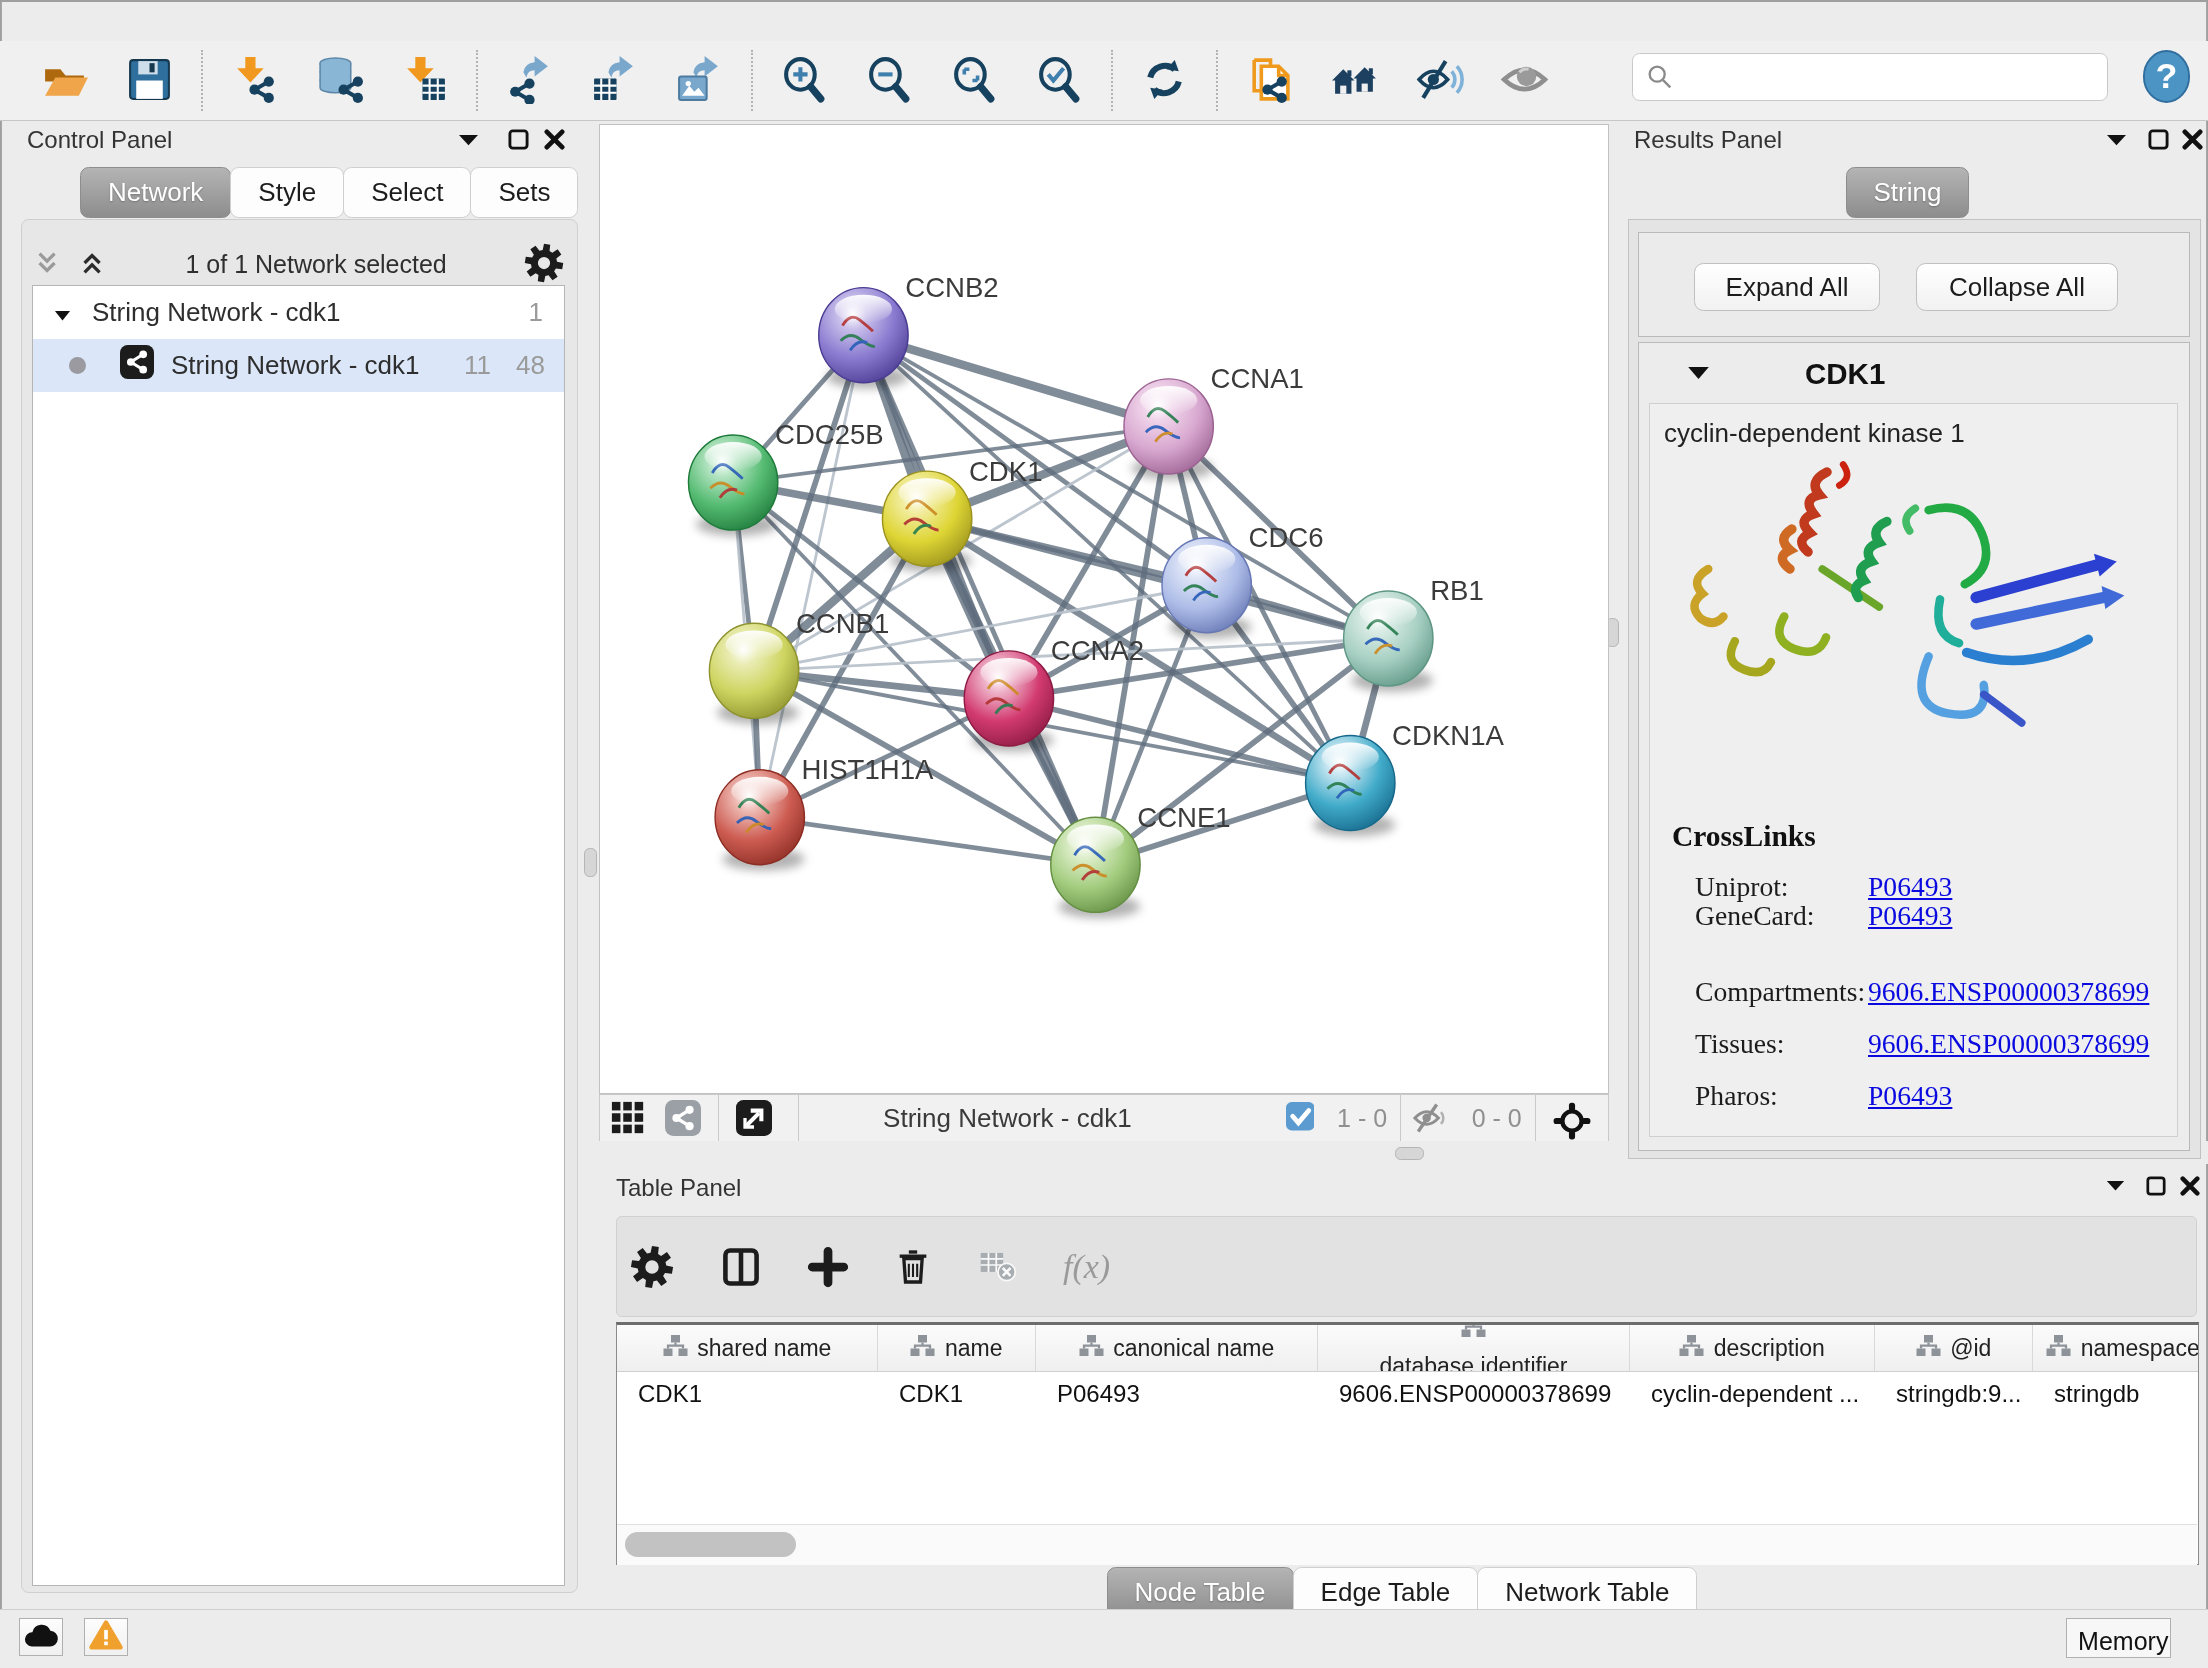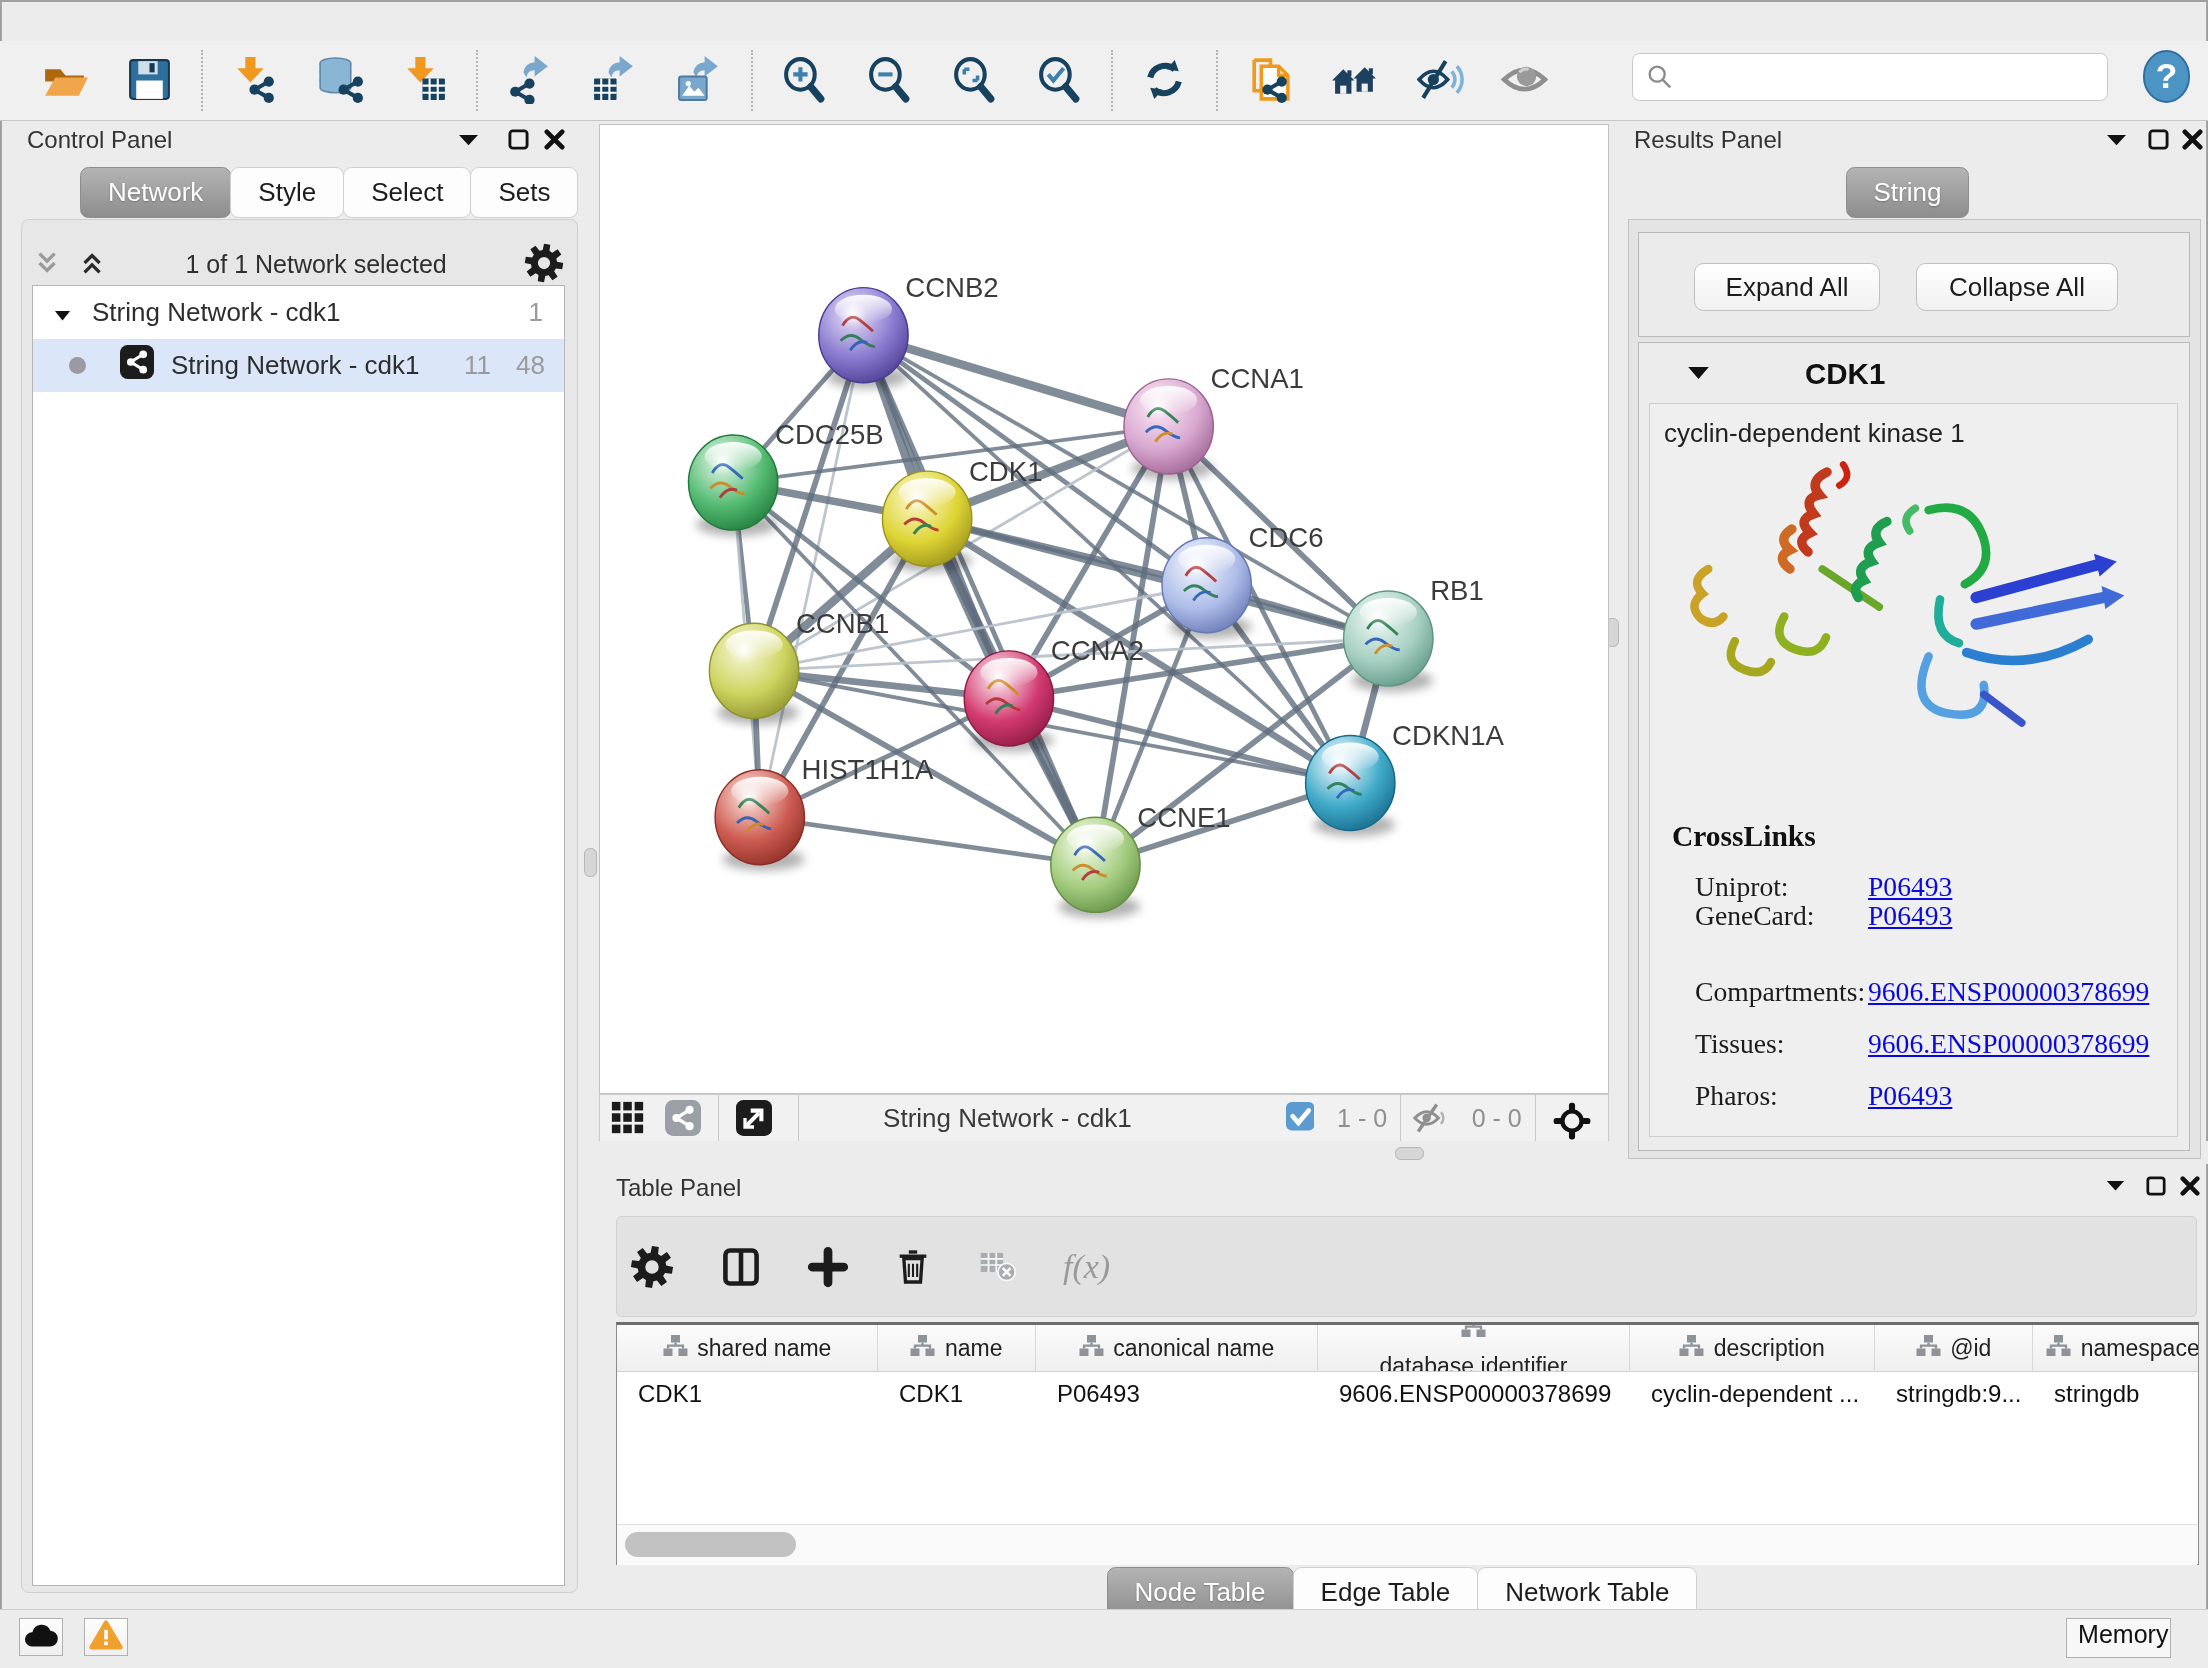--- a/index.html
+++ b/index.html
@@ -88,21 +88,21 @@
   .td{box-sizing:border-box;padding-left:21px;display:flex;align-items:center;font-size:24px;color:#111;
     flex:0 0 auto;overflow:hidden;white-space:nowrap;}
   #hscroll{position:absolute;left:617px;top:1524px;width:1580px;height:40px;background:#fafafa;border-top:1px solid #e0e0e0;}
   #hthumb{position:absolute;left:7.6px;top:6.7px;width:171px;height:25px;background:#c2c2c2;border-radius:12.4px;cursor:pointer;}
   #bottom-tabs{position:absolute;left:597px;top:1567px;width:1611px;text-align:center;white-space:nowrap;}
   
   #statusbar{position:absolute;left:0;top:1609px;width:100%;height:59px;background:#ececec;border-top:1px solid #cfcfcf;}
   .sbtn{position:absolute;top:7.6px;width:44px;height:38px;background:linear-gradient(#fdfdfd,#f0f0f0);
     border:1.9px solid #b0b0b0;cursor:pointer;padding:0;}
   #memory-btn{position:absolute;left:2066px;top:7.6px;width:105px;height:40px;background:#f7f7f7;
-    border:1.9px solid #b0b0b0;font-size:25px;color:#111;cursor:pointer;display:flex;align-items:flex-start;gap:9.5px;justify-content:center;}
+    border:1.9px solid #b0b0b0;font-size:25px;color:#111;cursor:pointer;display:flex;align-items:flex-end;gap:9.5px;justify-content:center;}
   #memory-dot{width:21px;height:21px;border-radius:50%;}
   .node-label{font-size:29px;fill:#3b3b3b;}
 </style>
 </head>
 <body>
 
 <div id="app">
 
 
   <div id="toolbar">

